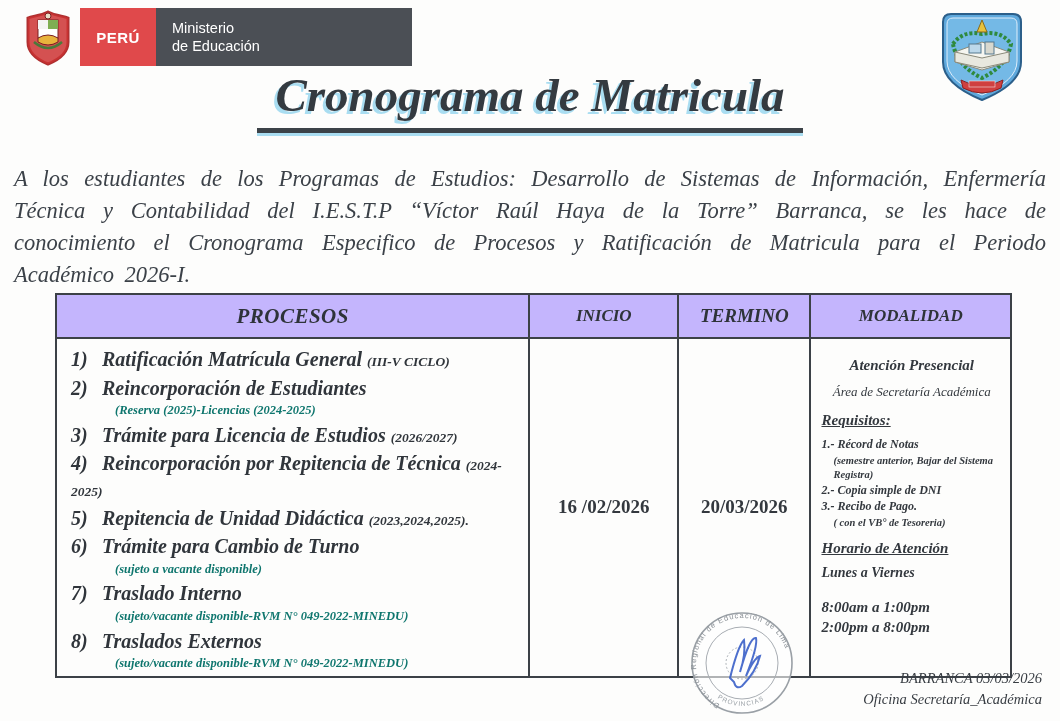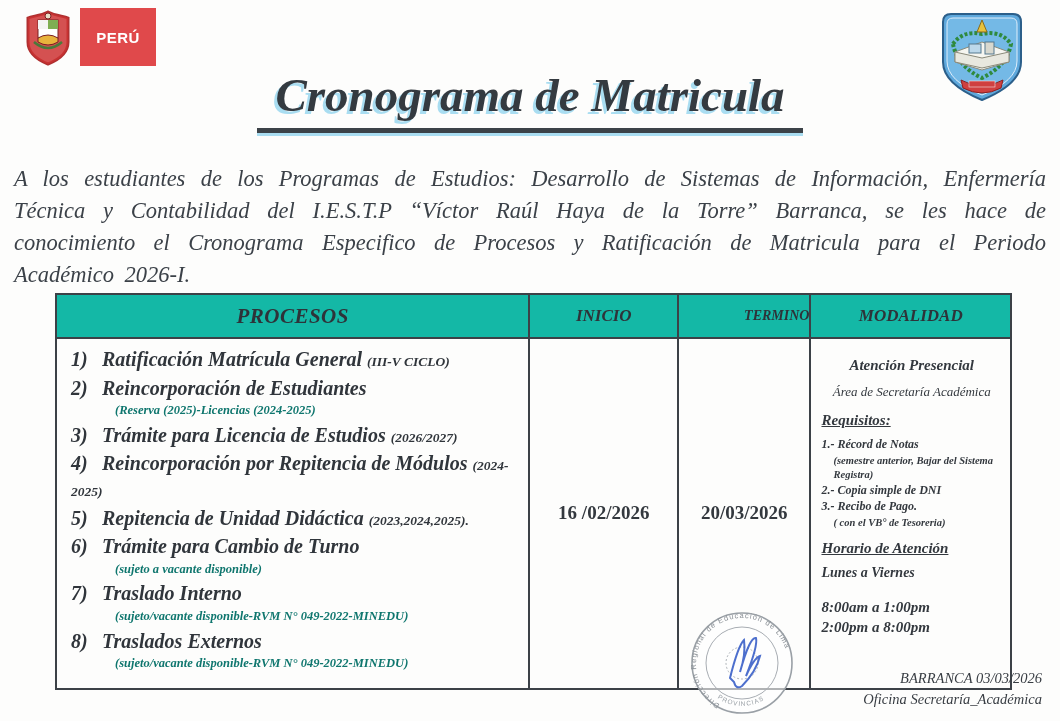--- a/index.html
+++ b/index.html
@@ -50,30 +50,30 @@
     line-height:1.42; text-align:justify; word-spacing:5px;
   }
 
   
   .sched-table {
     position:absolute; left:55px; top:293px; width:957px; height:370px;
     border-collapse:collapse; table-layout:fixed;
   }
   .sched-table th, .sched-table td { border:2px solid #3c4147; vertical-align:top; }
   .sched-table th {
-    background:#14b8a6; color:#2e3339;
+    background:#c4b5fd; color:#2e3339;
     font-style:italic; font-weight:bold;
     height:44px; vertical-align:middle;
   }
   th.col-procesos { width:458px; font-size:21px; letter-spacing:.5px; }
   th.col-inicio   { width:144px; font-size:17px; }
-  th.col-termino  { width:128px; font-size:14px;text-align:right; }
+  th.col-termino  { width:128px; font-size:19px; }
   th.col-modalidad{ width:194px; font-size:17px; }
 
-  .cell-procesos { padding:8px 4px 12px 14px; }
+  .cell-procesos { padding:8px 4px 0 14px; }
   .proc-item { font-size:20px; font-weight:bold; font-style:italic; color:#30353b; margin-bottom:3px; line-height:1.28; }
   .proc-item .num { display:inline-block; min-width:26px; }
   .proc-item .suffix { font-size:13.5px; }
   .proc-note {
     font-size:12.5px; font-weight:bold; font-style:italic; color:#0f766e;
     margin:-1px 0 4px 44px; line-height:1.25;
   }
 
   .cell-date { text-align:center; vertical-align:middle !important; }
   .date-text { font-size:19px; font-weight:bold; color:#33383e; }
@@ -108,20 +108,24 @@
     <path d="M6 10 L6 34 C6 46 16 52 26 56 L26 4 C18 8 10 8 6 10 Z" fill="#c33" opacity=".85"></path>
     <path d="M46 10 L46 34 C46 46 36 52 26 56 L26 4 C34 8 42 8 46 10 Z" fill="#c33" opacity=".85"></path>
     <rect x="16" y="12" width="20" height="18" fill="#fff" stroke="#7a2020"></rect>
     <rect x="16" y="12" width="10" height="9" fill="#f4f4f4"></rect>
     <rect x="26" y="12" width="10" height="9" fill="#7fae53"></rect>
     <path d="M16 30 Q26 24 36 30 L36 34 Q26 40 16 34 Z" fill="#e8b33c" stroke="#7a2020"></path>
     <path d="M12 34 Q26 46 40 34" stroke="#4a7a3a" stroke-width="2.5" fill="none"></path>
     <circle cx="26" cy="8" r="3" fill="#e8e0c8" stroke="#7a2020"></circle>
   </svg>
   <div class="peru-box">PERÚ</div>
+  <div class="ministry-box">
+    <span>Ministerio</span>
+    <span>de Educación</span>
+  </div>
 </div>
 
 <svg class="school-shield" viewBox="0 0 98 104">
   <path d="M10 18 Q10 10 18 10 L80 10 Q88 10 88 18 L88 58 Q88 80 49 96 Q10 80 10 58 Z" fill="#5ea8dc" stroke="#2c5f8a" stroke-width="2"></path>
   <path d="M14 20 Q14 14 20 14 L78 14 Q84 14 84 20 L84 57 Q84 77 49 91 Q14 77 14 57 Z" fill="#74b9e6" stroke="#dfeefb" stroke-width="1"></path>
   <path d="M20 40 Q30 26 49 30 Q68 26 78 40 Q74 62 49 74 Q24 62 20 40 Z" fill="none" stroke="#2f8a3e" stroke-width="4" stroke-dasharray="3 2"></path>
   <path d="M22 48 L49 38 L76 48 L76 58 L49 66 L22 58 Z" fill="#f6f6f0" stroke="#8a8a7a"></path>
   <path d="M22 48 L49 54 L76 48 L76 58 L49 64 L22 58 Z" fill="#e8e8df" stroke="#8a8a7a"></path>
   <rect x="36" y="40" width="12" height="9" fill="#bcd8ea" stroke="#55788e"></rect>
   <rect x="52" y="38" width="9" height="12" fill="#d8d8ce" stroke="#55788e"></rect>
@@ -158,21 +162,21 @@
           <span>Reincorporación de Estudiantes</span>
         </div>
         <div class="proc-note">(Reserva (2025)-Licencias (2024-2025)</div>
         <div class="proc-item">
           <span class="num">3)</span>
           <span>Trámite para Licencia de Estudios</span>
           <span class="suffix">(2026/2027)</span>
         </div>
         <div class="proc-item">
           <span class="num">4)</span>
-          <span>Reincorporación por Repitencia de Módulos</span>
+          <span>Reincorporación por Repitencia de Técnica</span>
           <span class="suffix">(2024-2025)</span>
         </div>
         <div class="proc-item">
           <span class="num">5)</span>
           <span>Repitencia de Unidad Didáctica</span>
           <span class="suffix">(2023,2024,2025).</span>
         </div>
         <div class="proc-item">
           <span class="num">6)</span>
           <span>Trámite para Cambio de Turno</span>

